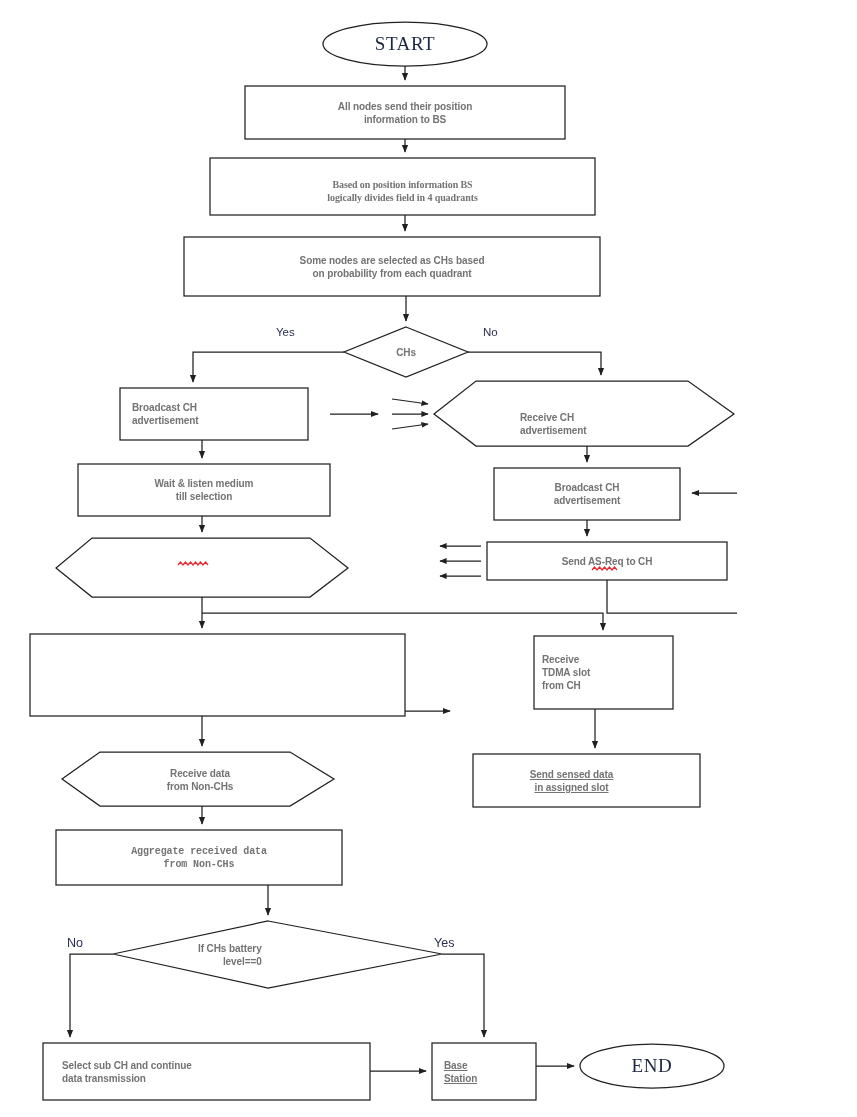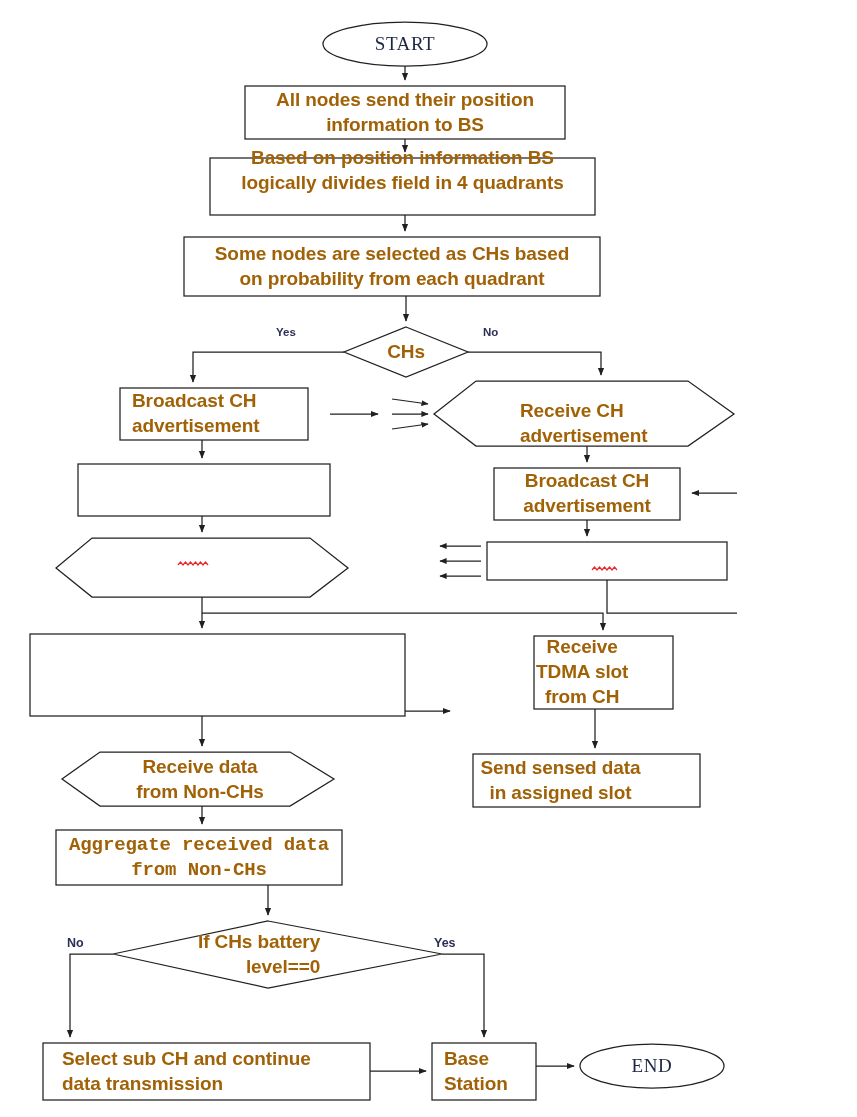--- a/index.html
+++ b/index.html
@@ -21,40 +21,40 @@
     top: 0;
     width: 857px;
     height: 1117px;
   }
   .node-text {
     position: absolute;
     display: flex;
     align-items: center;
     justify-content: center;
     text-align: center;
-    color: #a16207;
+    color: #737373;
     font-weight: bold;
-    font-size: 19px;
+    font-size: 10px;
     line-height: 1.30;
     letter-spacing: -0.1px;
     font-family: "Liberation Sans", sans-serif;
     pointer-events: none;
     white-space: pre-line;
   }
   .terminator-text {
     font-family: "Liberation Serif", serif;
     font-weight: normal;
     font-size: 19px;
     letter-spacing: 0.6px;
     color: #1b2742;
   }
   .edge-label {
     position: absolute;
     color: #2b2f55;
-    font-weight: bold;
+    font-weight: normal;
     font-size: 11.5px;
     font-family: "Liberation Sans", sans-serif;
     pointer-events: none;
   }
 </style>
 </head>
 <body>
 
 <div id="canvas">
 
@@ -159,61 +159,64 @@
       <path d="M178,565 l2.5,-3 2.5,3 2.5,-3 2.5,3 2.5,-3 2.5,3 2.5,-3 2.5,3 2.5,-3 2.5,3 2.5,-3 2.5,3"></path>
       <path d="M592,570 l2.5,-3 2.5,3 2.5,-3 2.5,3 2.5,-3 2.5,3 2.5,-3 2.5,3 2.5,-3 2.5,3"></path>
     </g>
   </svg>
 
   <div class="node-text terminator-text" style="left:323px; top:24px; width:164px; height:40px;">START</div>
 
   <div class="node-text" style="left:247px; top:88px; width:316px; height:49px;">All nodes send their position
 information to BS</div>
 
-  <div class="node-text" style="left:212px; top:144px; width:381px; height:53px;">Based on position information BS
+  <div class="node-text" style="left:212px; top:164px; width:381px; height:53px;font-family:Liberation Serif, serif;">Based on position information BS
 logically divides field in 4 quadrants</div>
 
   <div class="node-text" style="left:186px; top:239px; width:412px; height:55px;">Some nodes are selected as CHs based
 on probability from each quadrant</div>
 
   <div class="node-text" style="left:366px; top:340px; width:80px; height:24px;">CHs</div>
 
   <div class="node-text" style="left:122px; top:390px; width:184px; height:48px; justify-content:flex-start; padding-left:10px; text-align:left;">Broadcast CH
 advertisement</div>
 
   <div class="node-text" style="left:470px; top:400px; width:220px; height:48px; justify-content:flex-start; padding-left:50px; text-align:left;">Receive CH
 advertisement</div>
 
+  <div class="node-text" style="left:80px; top:466px; width:248px; height:48px;">Wait &amp; listen medium
+till selection</div>
 
   <div class="node-text" style="left:496px; top:470px; width:182px; height:48px;">Broadcast CH
 advertisement</div>
 
 
-
-
-  <div class="node-text" style="left:536px; top:638px; width:135px; height:69px; justify-content:flex-start; padding-left:0; text-align:center;">Receive
+  <div class="node-text" style="left:489px; top:544px; width:236px; height:34px;">Send AS-Req to CH</div>
+
+
+  <div class="node-text" style="left:536px; top:638px; width:135px; height:69px; justify-content:flex-start; padding-left:6px; text-align:left;">Receive
 TDMA slot
 from CH</div>
 
   <div class="node-text" style="left:110px; top:758px; width:180px; height:44px;">Receive data
 from Non-CHs</div>
 
-  <div class="node-text" style="left:449px; top:756px; width:223px; height:49px;">Send sensed data
+  <div class="node-text" style="left:460px; top:756px; width:223px; height:49px;text-decoration:underline;">Send sensed data
 in assigned slot</div>
 
   <div class="node-text" style="left:58px; top:832px; width:282px; height:51px;font-family:Liberation Mono, monospace;">Aggregate received data
 from Non-CHs</div>
 
   <div class="node-text" style="left:190px; top:932px; width:180px; height:46px; justify-content:flex-start; padding-left:8px; text-align:right;">If CHs battery
 level==0</div>
 
   <div class="node-text" style="left:45px; top:1045px; width:323px; height:53px; justify-content:flex-start; padding-left:17px; text-align:left;">Select sub CH and continue
 data transmission</div>
 
-  <div class="node-text" style="left:434px; top:1045px; width:100px; height:53px; justify-content:flex-start; padding-left:10px; text-align:left;">Base
+  <div class="node-text" style="left:434px; top:1045px; width:100px; height:53px; justify-content:flex-start; padding-left:10px; text-align:left;text-decoration:underline;">Base
 Station</div>
 
   <div class="node-text terminator-text" style="left:580px; top:1046px; width:144px; height:40px;">END</div>
 
   <div class="edge-label" style="left:276px; top:326px;">Yes</div>
 
   <div class="edge-label" style="left:483px; top:326px;">No</div>
 
   <div class="edge-label" style="left:67px; top:936px; font-size:12.5px;">No</div>
 

